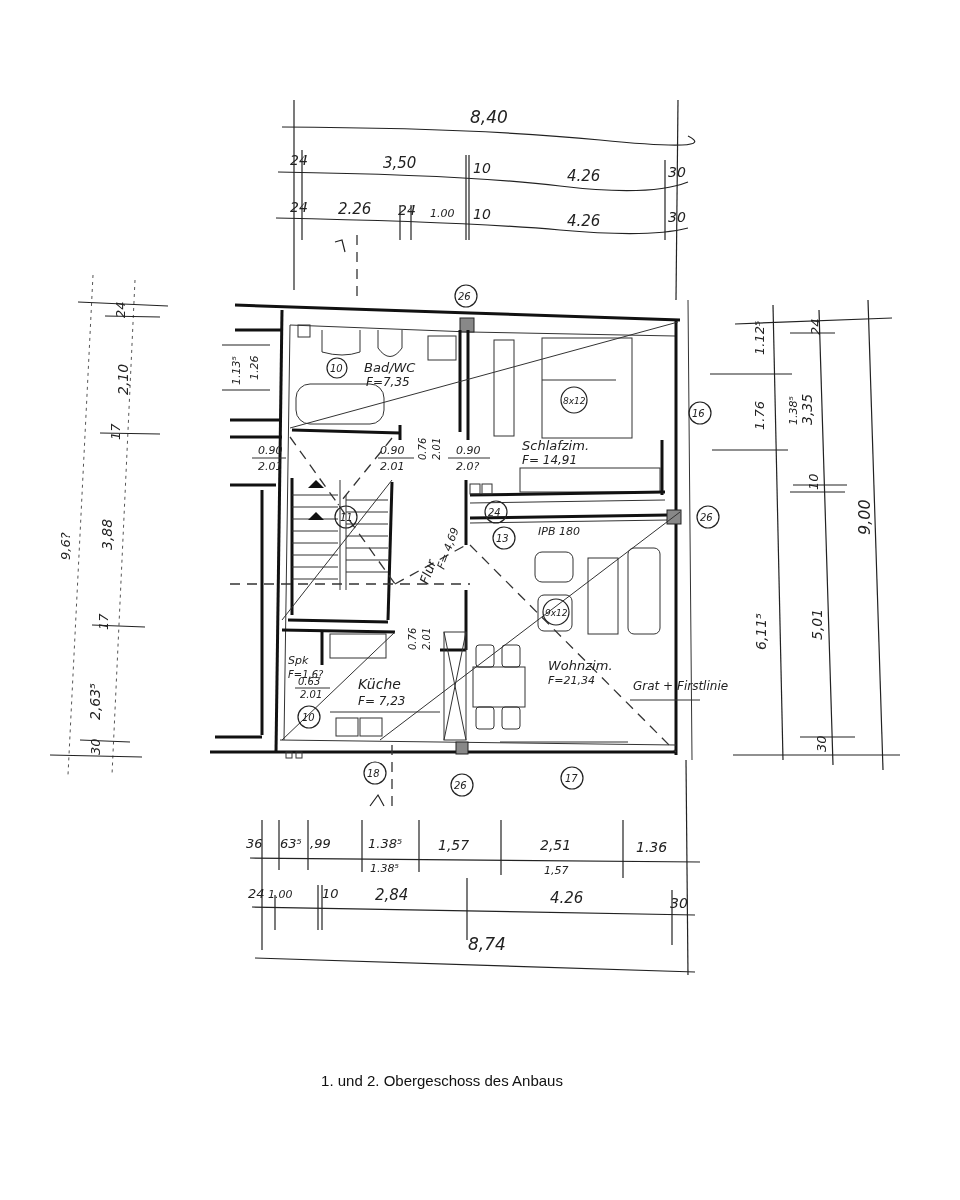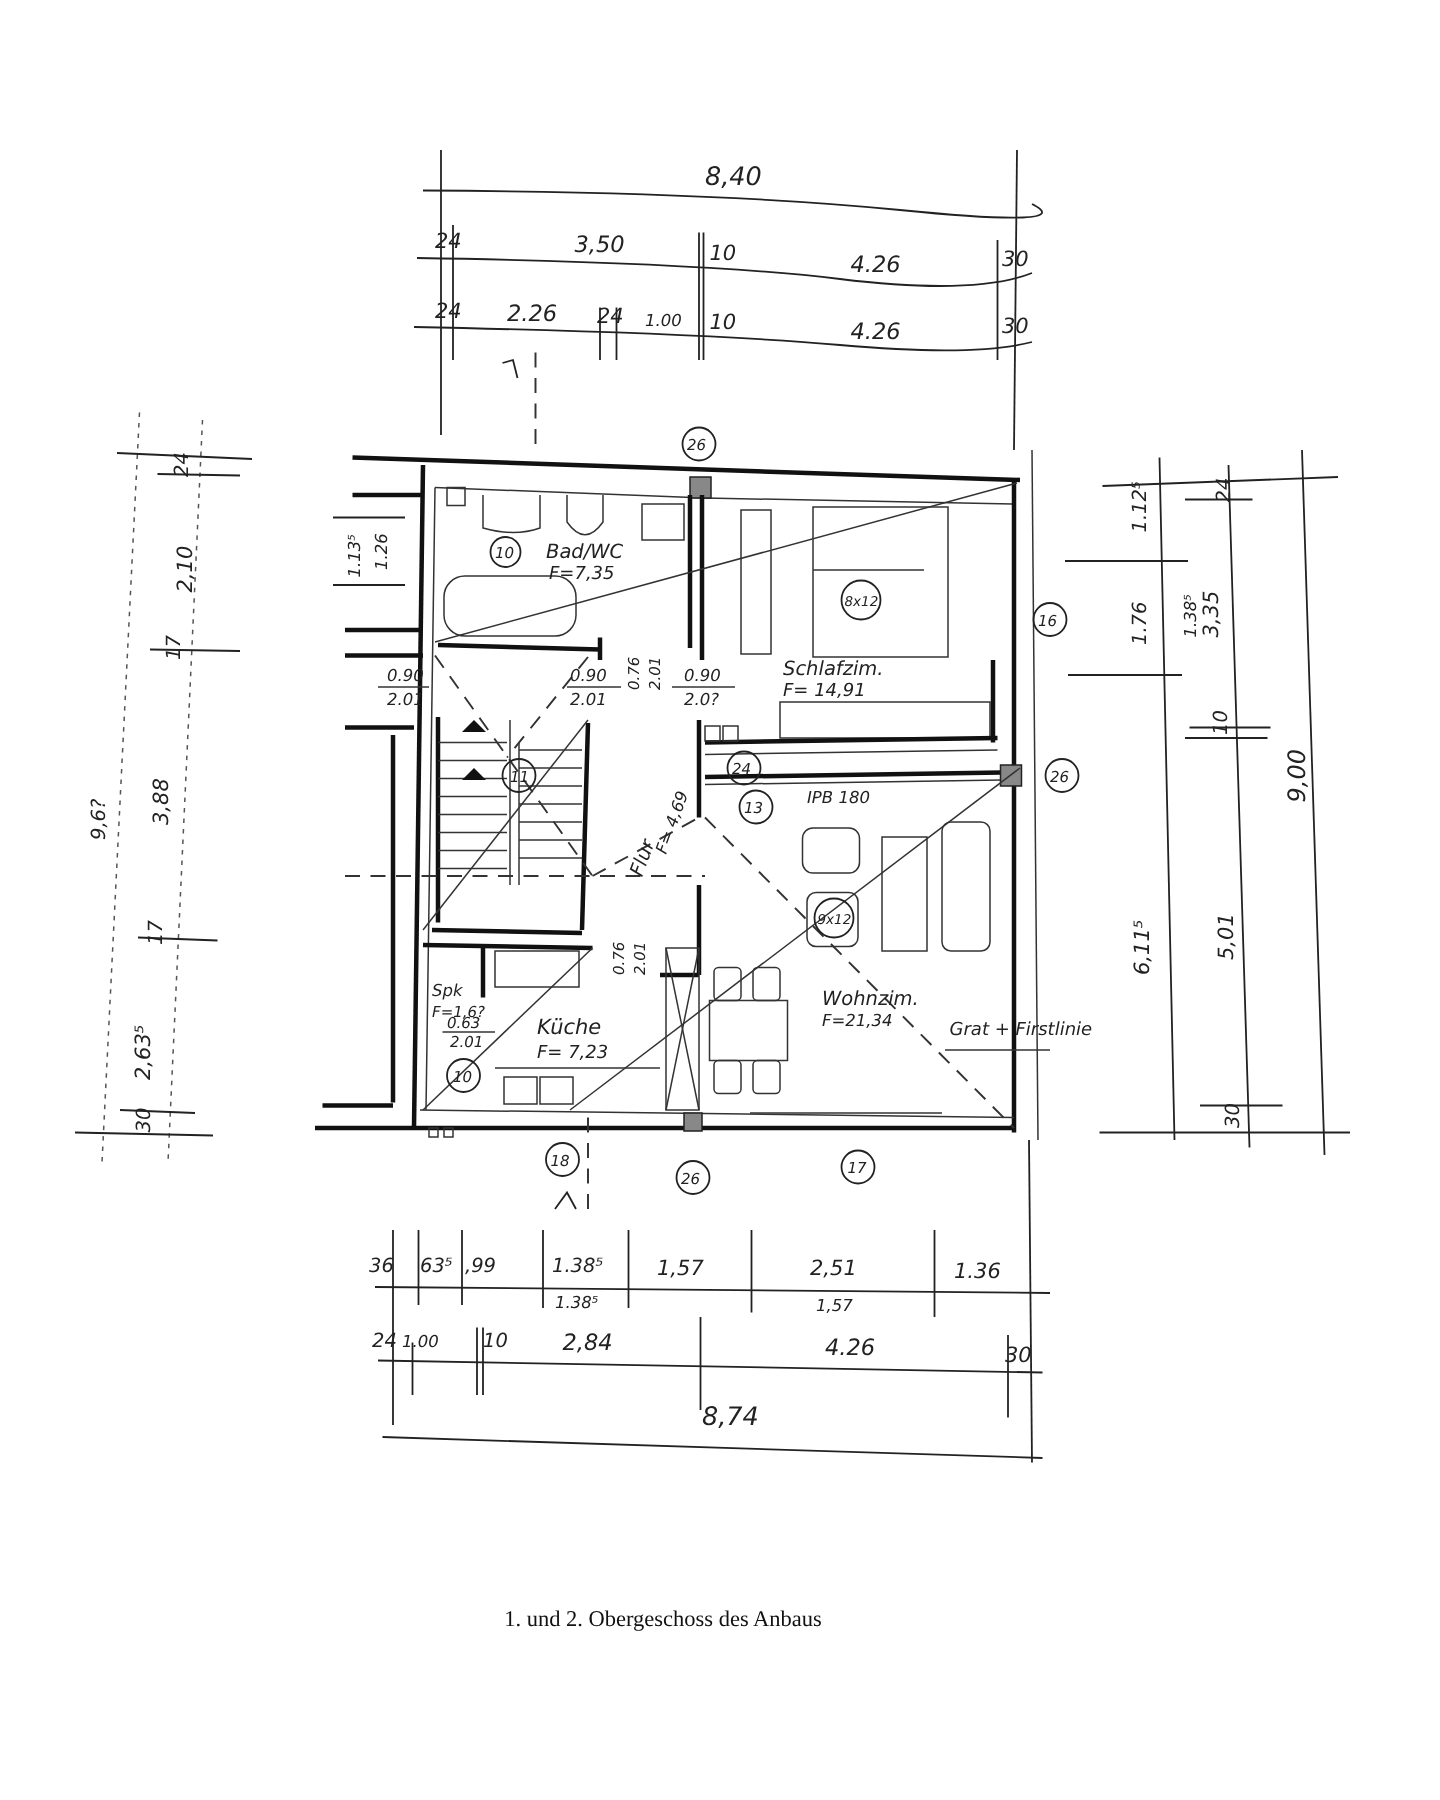--- a/index.html
+++ b/index.html
@@ -1,19 +1,19 @@
 <!DOCTYPE html>
 <html><head>
 <meta charset="utf-8">
 <style>
   html, body { margin:0; padding:0; background:#ffffff; }
   body { width:960px; height:1200px; position:relative; overflow:hidden; font-family:"DejaVu Sans", sans-serif; }
   #plan { position:absolute; left:0; top:0; width:960px; height:1200px; }
   .hw { font-family:"DejaVu Sans", sans-serif; font-style:italic; fill:#222; }
-  .caption { position:absolute; left:0; width:884px; top:1072px; text-align:center; font-family:Liberation Serif, serif; font-size:15px; color:#111; }
+  .caption { position:absolute; left:0; width:884px; top:1072px; text-align:center; font-family:Liberation Sans, sans-serif; font-size:15px; color:#111; }
   .ln { stroke:#222; stroke-width:1.2; fill:none; }
   .wall { stroke:#111; stroke-width:3; fill:none; }
   .thin { stroke:#333; stroke-width:1; fill:none; }
   .dash { stroke:#333; stroke-width:1.3; fill:none; stroke-dasharray:10 7; }
   .dot { stroke:#555; stroke-width:1; fill:none; stroke-dasharray:3 4; }
   .hatch { fill:#888; stroke:#222; stroke-width:1; }
 </style>
 </head>
 <body>
 

